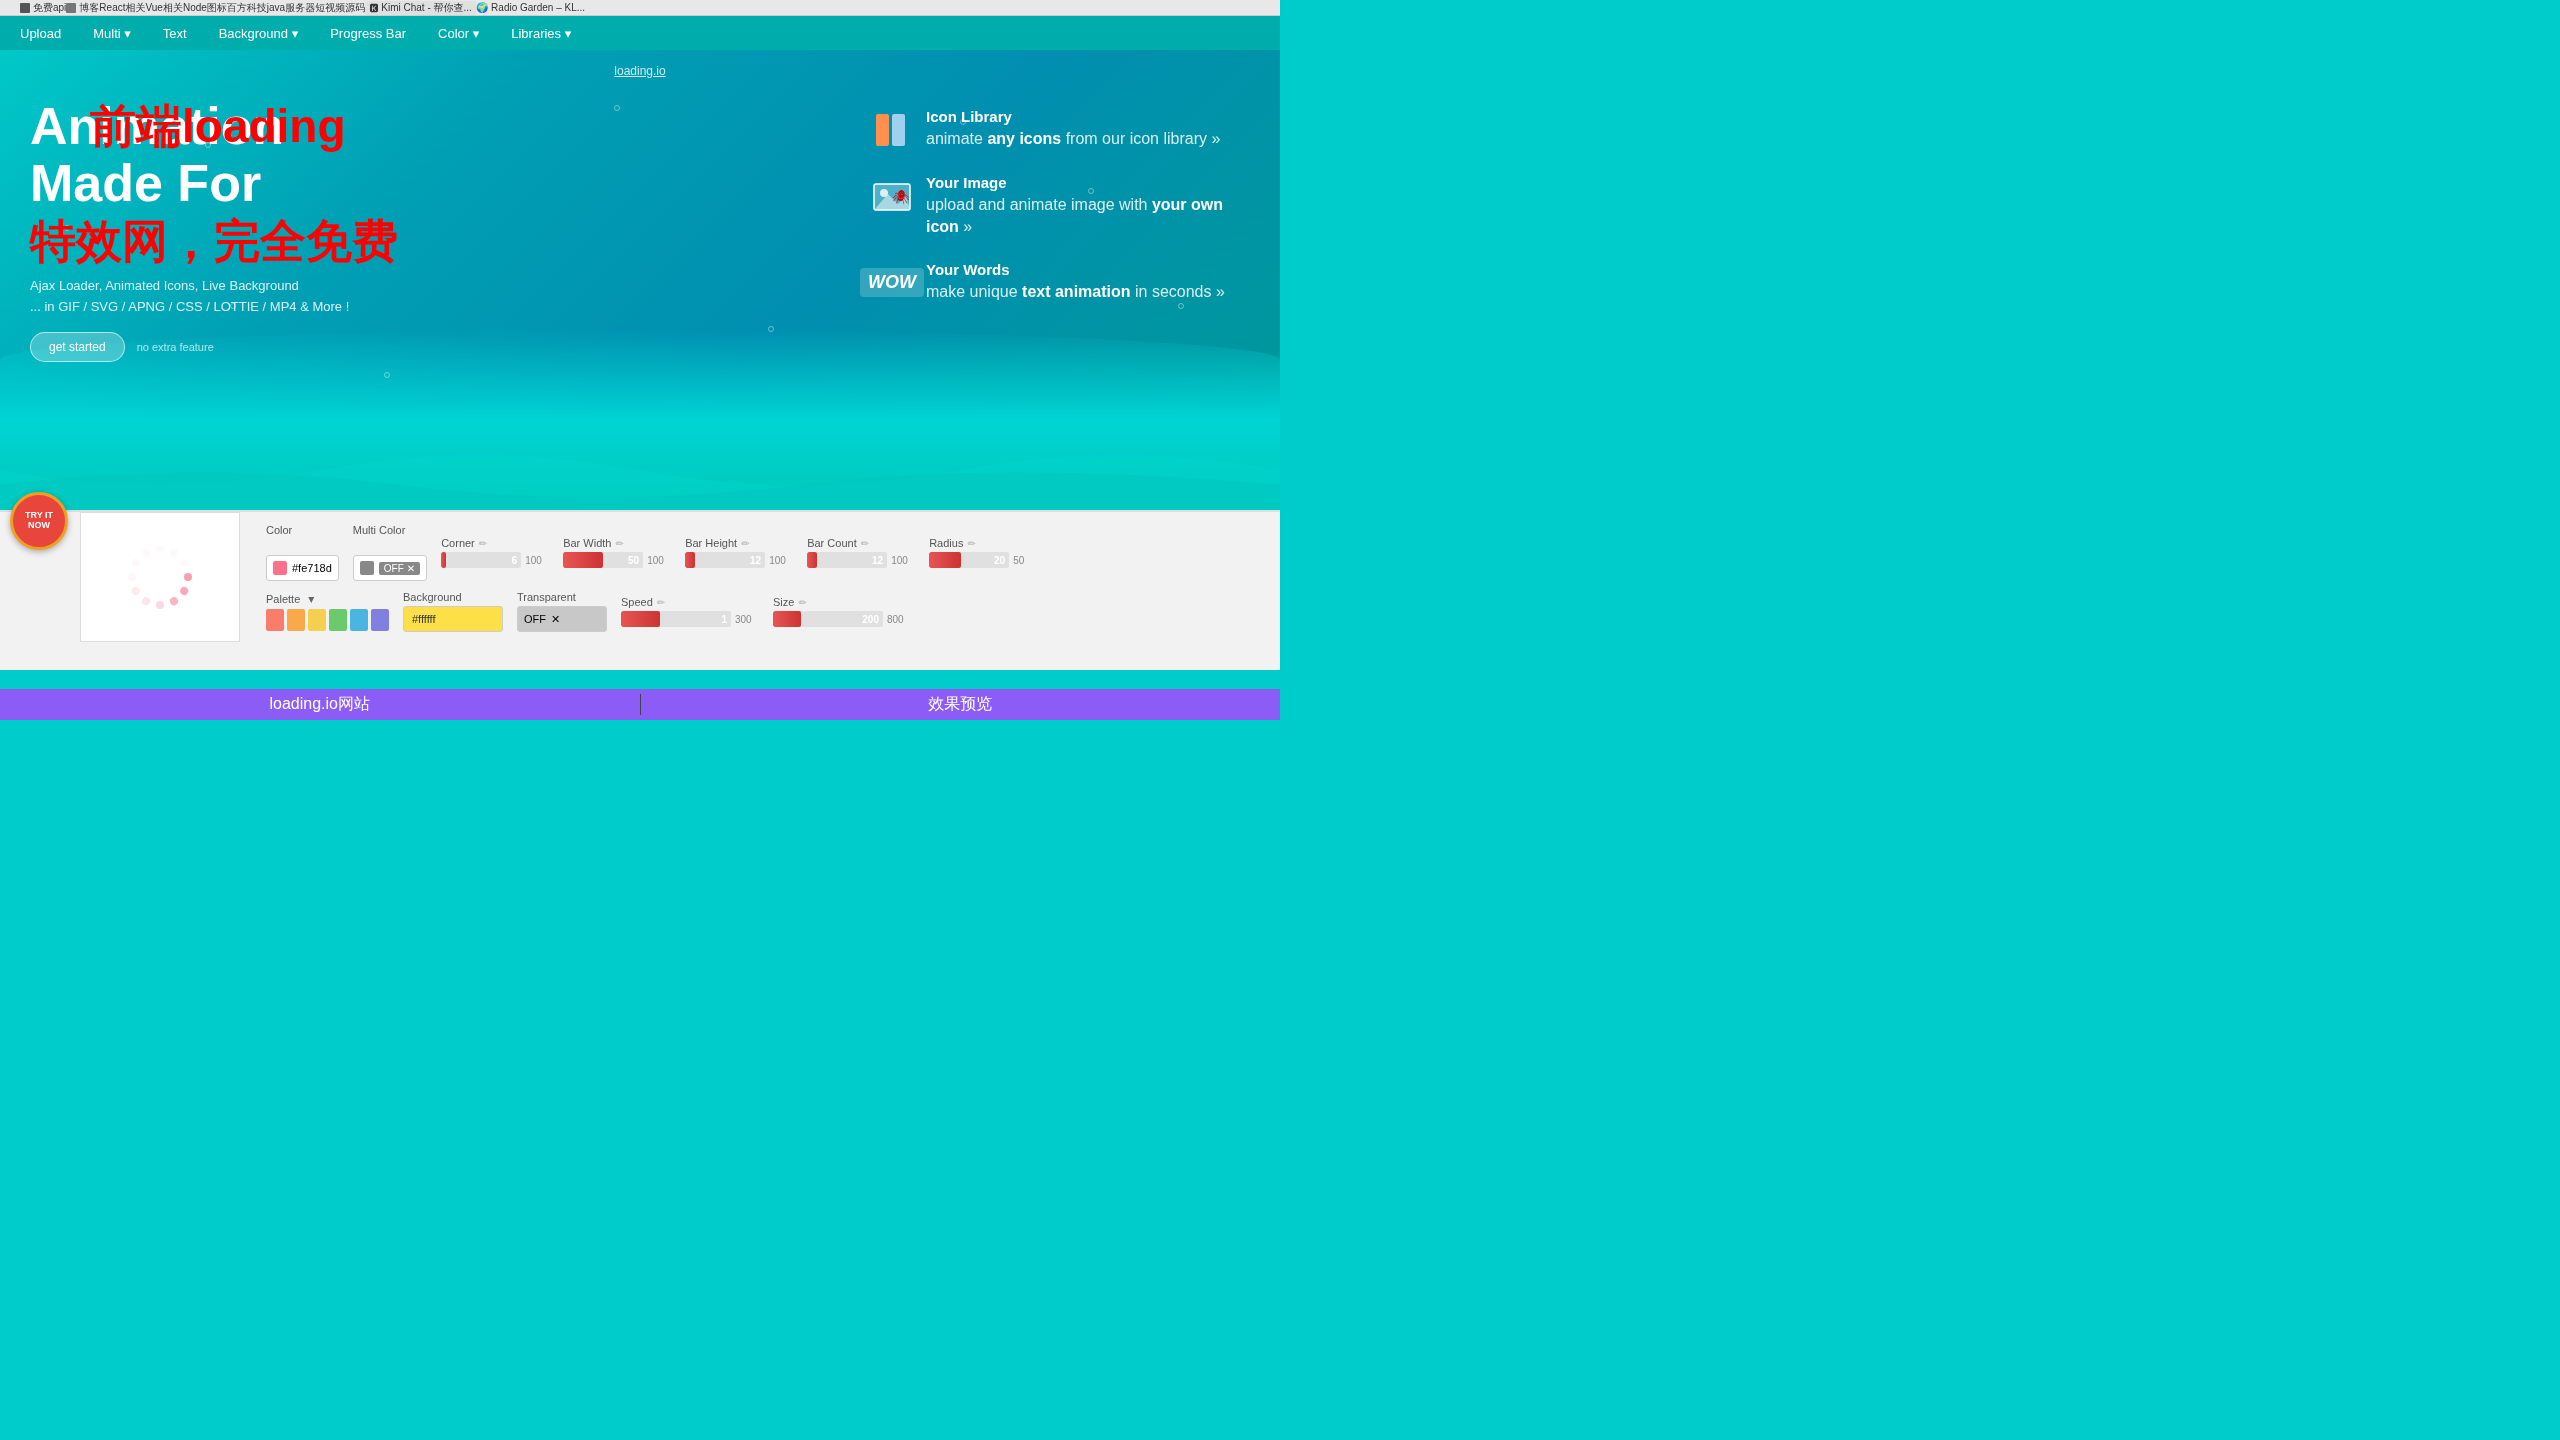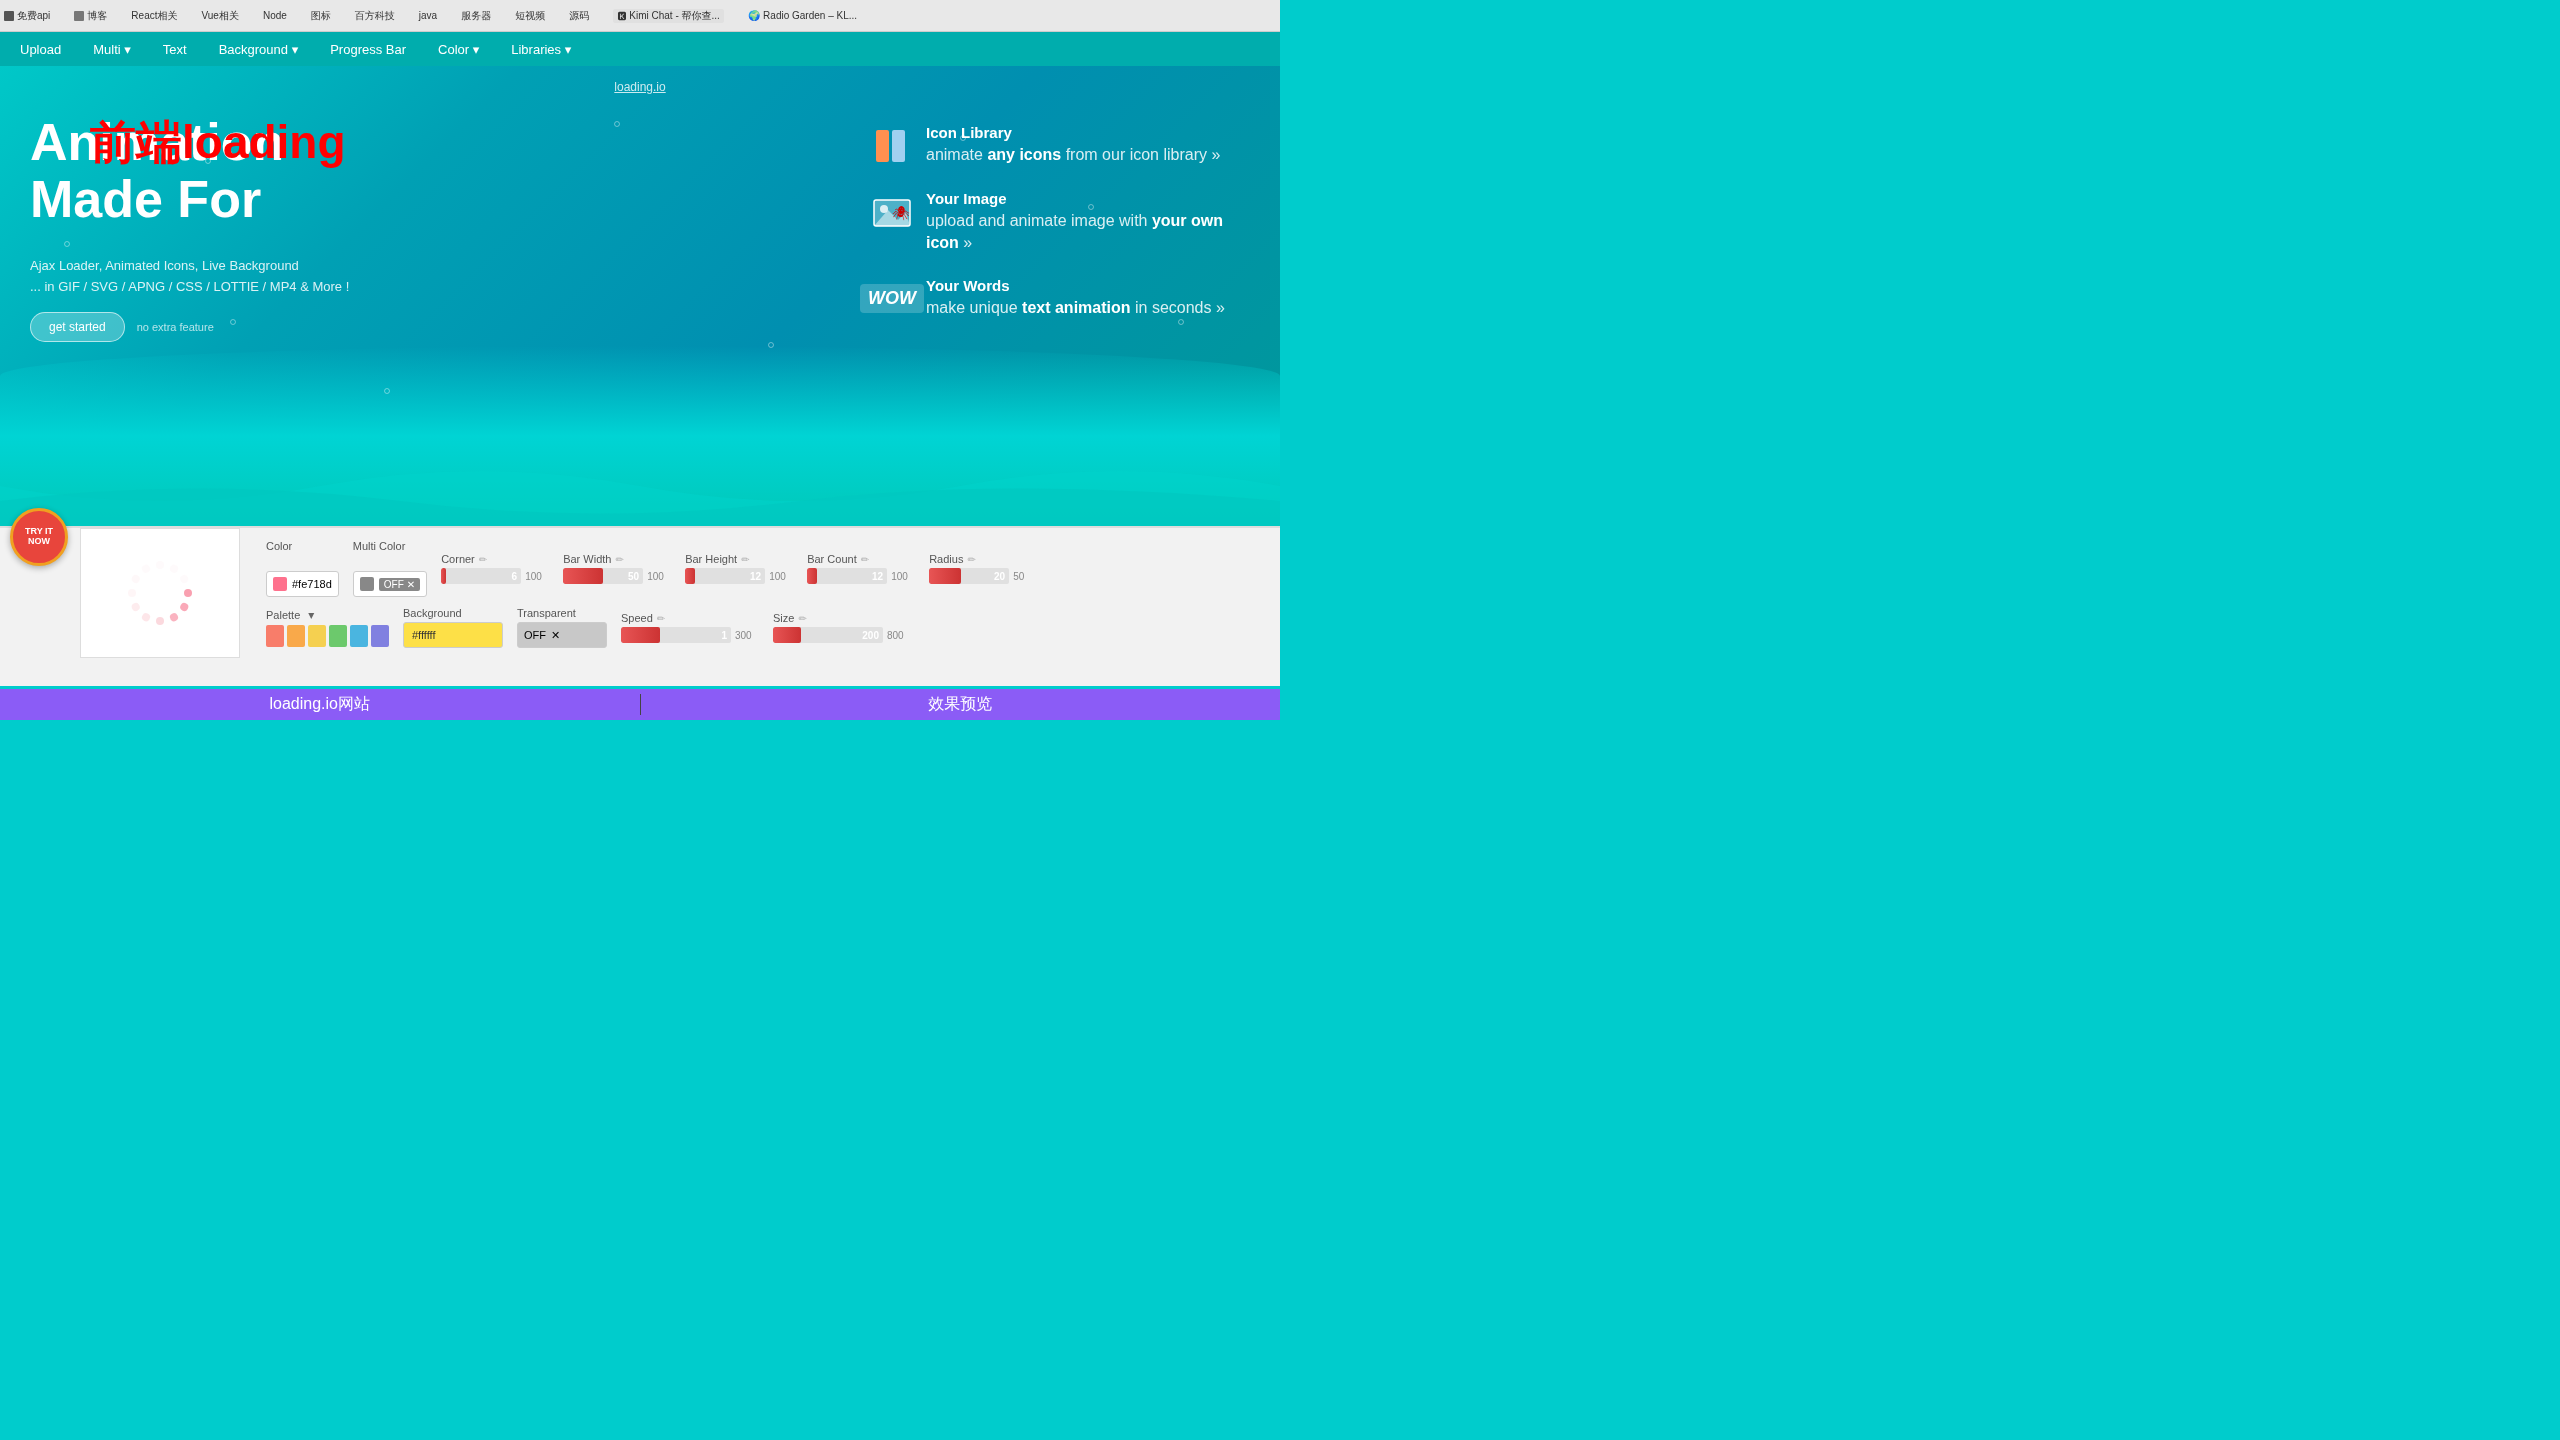--- a/index.html
+++ b/index.html
@@ -1,25 +1,25 @@
 <!DOCTYPE html>
 <html><head>
   <meta charset="utf-8">
   <style>
     * { margin: 0; padding: 0; box-sizing: border-box; }
     body { font-family: Arial, sans-serif; width: 1280px; height: 720px; overflow: hidden; position: relative; background: #0cc; }
 
     
     .browser-bar {
       background: #e8e8e8;
-      height: 32px;
-      display: flex;
-      align-items: center;
-      padding: 0 4px;
-      gap: 24px;
+      height: 16px;
+      display: flex;
+      align-items: center;
+      padding: 0 20px;
+      gap: 0;
       font-size: 10px;
       color: #333;
       border-bottom: 1px solid #ccc;
     }
     .browser-bar span { display: flex; align-items: center; gap: 3px; }
     .favicon { width: 10px; height: 10px; background: #888; border-radius: 1px; }
 
     
     .nav-bar {
       background: rgba(0,0,0,0.15);
@@ -468,20 +468,23 @@
     <div class="hero-left">
       <div class="title-stack">
         <div class="main-animation-title">Animation</div>
         <div class="main-animation-title">Made For</div>
 
         <div style="position:absolute; top:5px; left:60px; z-index:20;">
           <div class="red-text">前端loading</div>
         </div>
       </div>
 
+      <div style="position:relative; z-index:20; margin-top: -10px; margin-bottom: 6px;">
+        <span class="red-text">特效网，完全免费</span>
+      </div>
 
       <div class="hero-subtitle">
         <div>Ajax Loader, Animated Icons, Live Background</div>
         <div>... in GIF / SVG / APNG / CSS / LOTTIE / MP4 &amp; More !</div>
       </div>
 
       <div class="hero-buttons">
         <button class="btn-get-started">get started</button>
         <button class="btn-no-feature">no extra feature</button>
       </div>

